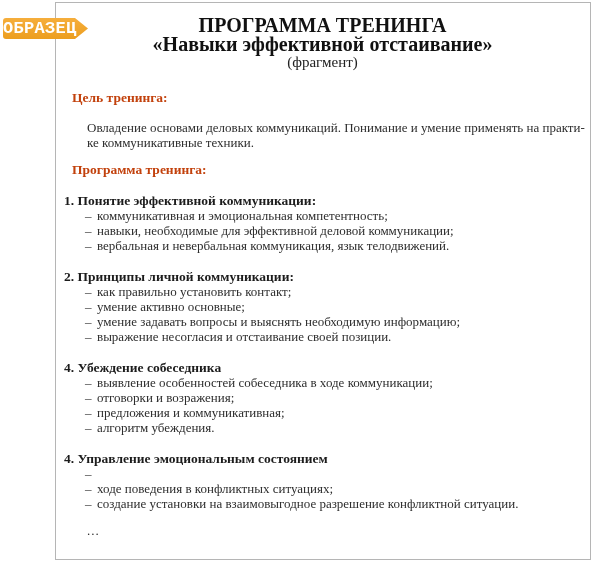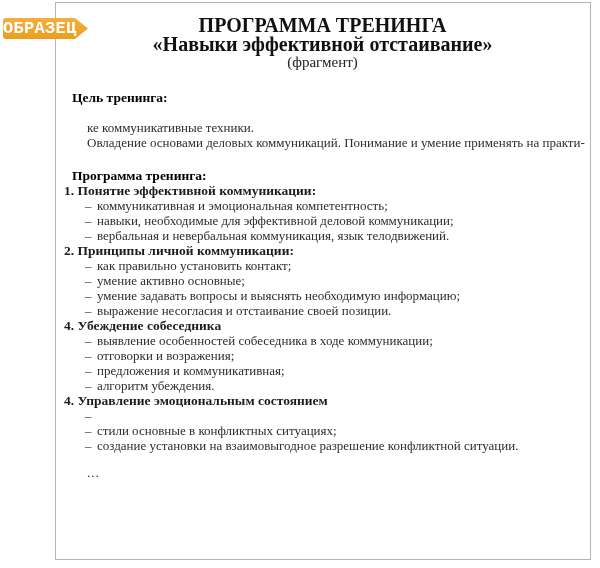--- a/index.html
+++ b/index.html
@@ -68,29 +68,29 @@
     white-space: nowrap;
   }
   .doc-note {
     font-size: 15px;
     line-height: 16px;
     color: #222222;
   }
   .goal-heading, .program-heading {
     font-weight: 700;
     font-size: 13.5px;
-    color: #000000;
+    color: #c2410c;
     margin-left: 16px;
     white-space: nowrap;
   }
   .goal-heading { margin-top: 20px; }
   .goal-para { margin-top: 15px; margin-left: 31px; margin-right: 14px; }
   .goal-para .pline { white-space: nowrap; }
-  .program-heading { margin-top: 18px; }
-  .section { }
+  .program-heading { margin-top: 12px; }
+  .section { margin-top: 16px; }
   .sec-title {
     font-weight: 700;
     font-size: 13.5px;
     color: #1c1c1c;
     margin-left: 8px;
     white-space: nowrap;
   }
   .bullet {
     display: flex;
     margin-left: 29px;
@@ -121,22 +121,22 @@
   <div class="content">
     <div class="doc-header">
       <div class="doc-title">ПРОГРАММА ТРЕНИНГА</div>
       <div class="doc-subtitle">«Навыки эффективной отстаивание»</div>
       <div class="doc-note">(фрагмент)</div>
     </div>
 
     <div class="goal-heading">Цель тренинга:</div>
 
     <div class="goal-para">
+      <div class="pline">Овладение основами деловых коммуникаций. Понимание и умение применять на практи-</div>
       <div class="pline">ке коммуникативные техники.</div>
-      <div class="pline">Овладение основами деловых коммуникаций. Понимание и умение применять на практи-</div>
     </div>
 
     <div class="program-heading">Программа тренинга:</div>
 
     <div class="section">
       <div class="sec-title">1. Понятие эффективной коммуникации:</div>
       <div class="bullet">
         <span class="dash">–</span>
         <span class="btext">коммуникативная и эмоциональная компетентность;</span>
       </div>
@@ -190,21 +190,21 @@
       </div>
     </div>
 
     <div class="section">
       <div class="sec-title">4. Управление эмоциональным состоянием</div>
       <div class="bullet">
         <span class="dash">–</span>
       </div>
       <div class="bullet">
         <span class="dash">–</span>
-        <span class="btext">стили основные в конфликтных ситуациях;</span>
+        <span class="btext">ходе поведения в конфликтных ситуациях;</span>
       </div>
       <div class="bullet">
         <span class="dash">–</span>
         <span class="btext">создание установки на взаимовыгодное разрешение конфликтной ситуации.</span>
       </div>
     </div>
 
     <div class="ellipsis-line">...</div>
   </div>
 </div>

